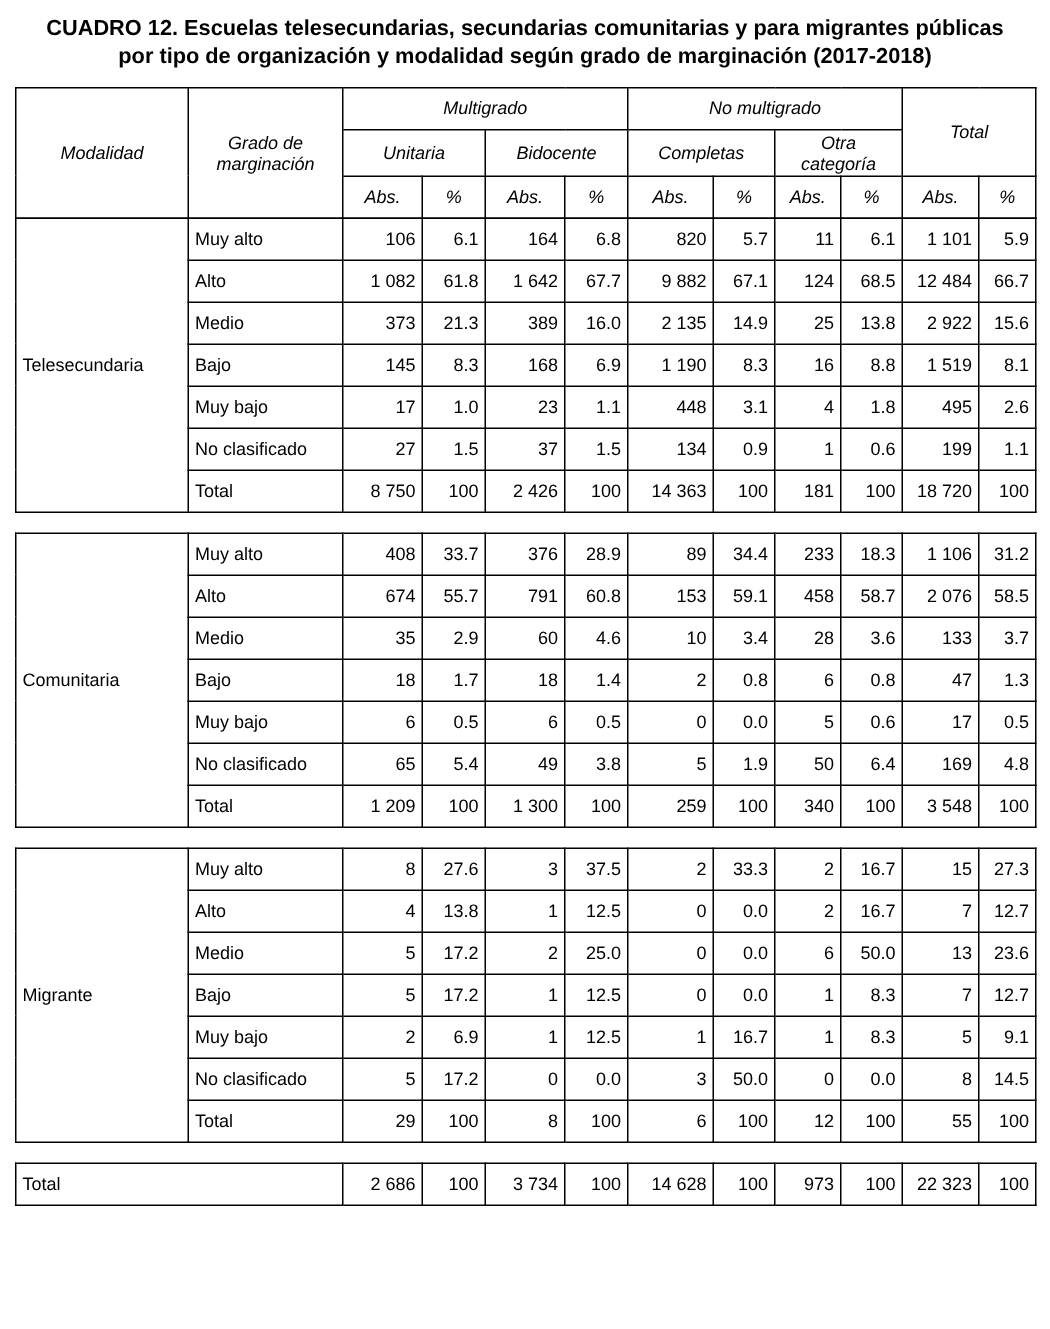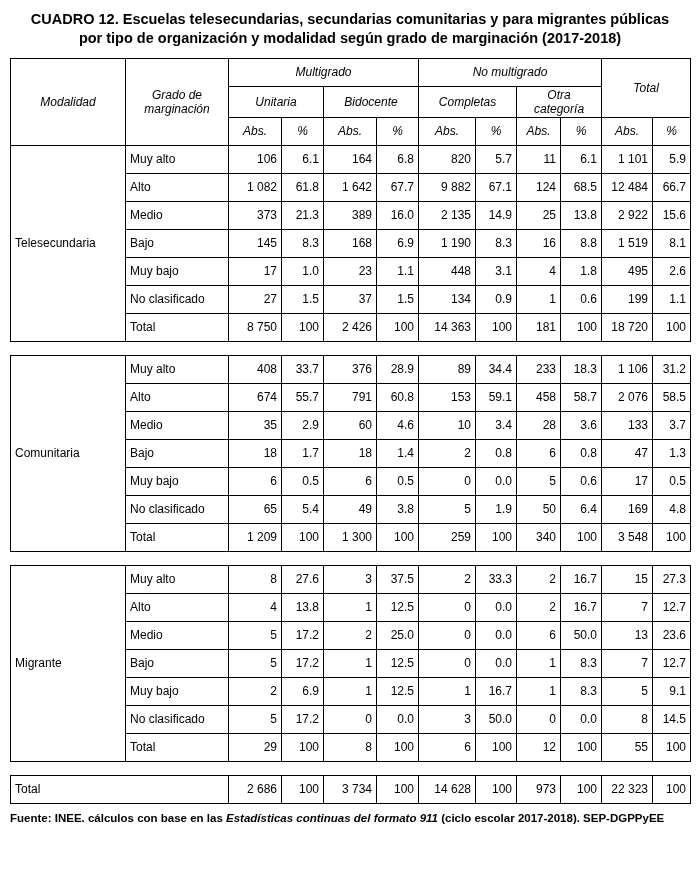--- a/index.html
+++ b/index.html
@@ -470,15 +470,14 @@
             <td class="num">100</td>
             <td class="num">973</td>
             <td class="num">100</td>
             <td class="num">22 323</td>
             <td class="num">100</td>
           </tr>
         </tbody>
       </table>
     </div>
 
-  <div class="footer"><span>Fuente: INEE. cálculos con base en las </span><span class="it">Estadísticas continuas del formato 911</span><span> (ciclo escolar 2017-2018). SEP-DGPPyEE</span></div>
 
 </div>
 
 </body></html>

